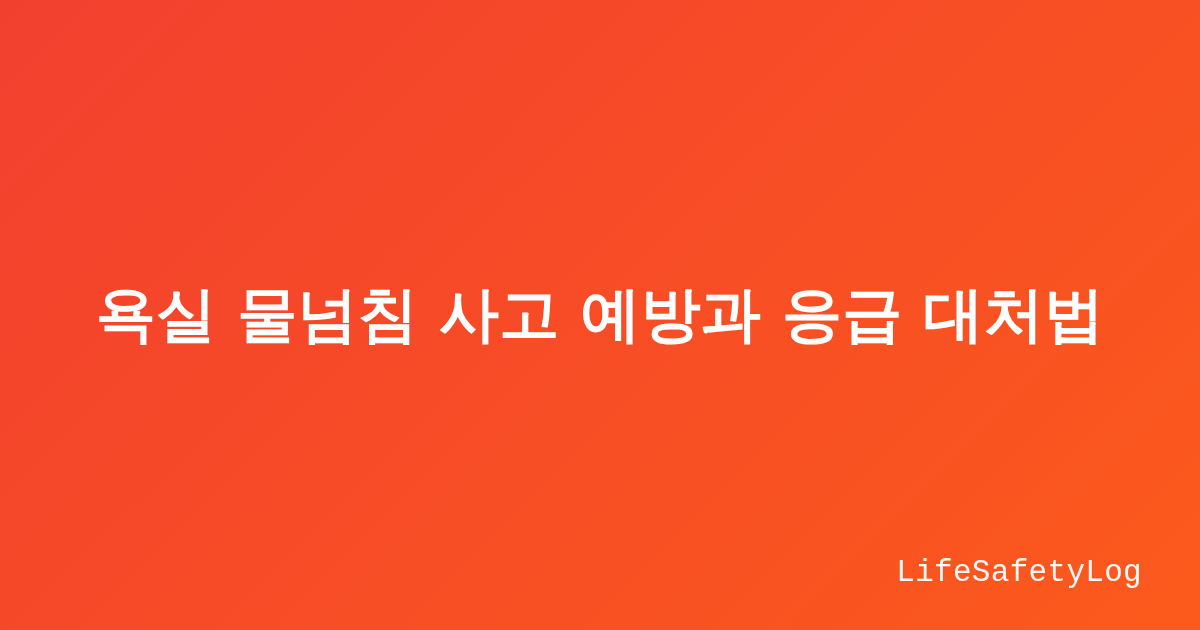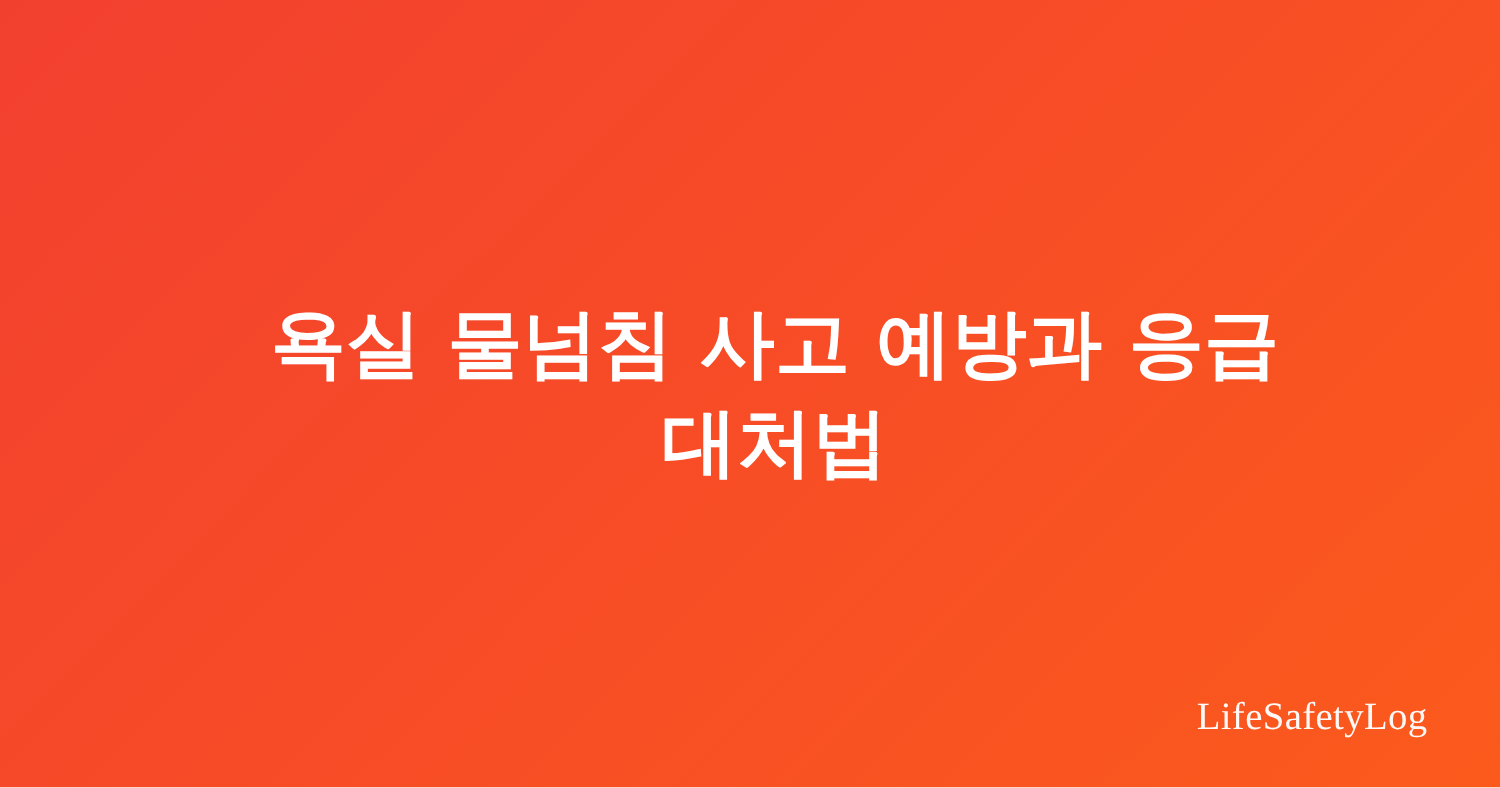--- a/index.html
+++ b/index.html
@@ -27,21 +27,20 @@
     left: 0;
     right: 0;
     top: 0;
     height: 630px;
     display: flex;
     align-items: center;
     justify-content: center;
     padding: 12px 80px;
     box-sizing: border-box;
     pointer-events: none;
-    margin-left: 40px;
   }
 
   .headline {
     margin: 0;
     width: 100%;
     text-align: center;
     color: #ffffff;
     font-family: "DejaVu Sans", "Liberation Sans", sans-serif;
     font-size: 60px;
     font-weight: 700;
@@ -51,21 +50,21 @@
     text-rendering: optimizeLegibility;
   }
 
   
   .watermark {
     position: absolute;
     right: 58px;
     bottom: 42px;
     margin: 0;
     color: #ffffff;
-    font-family: Liberation Serif, serif;
+    font-family: Liberation Mono, monospace;
     font-size: 31px;
     font-weight: 400;
     line-height: 1;
     letter-spacing: 0.3px;
     opacity: 0.97;
   }
 </style>
 </head>
 <body>
 

